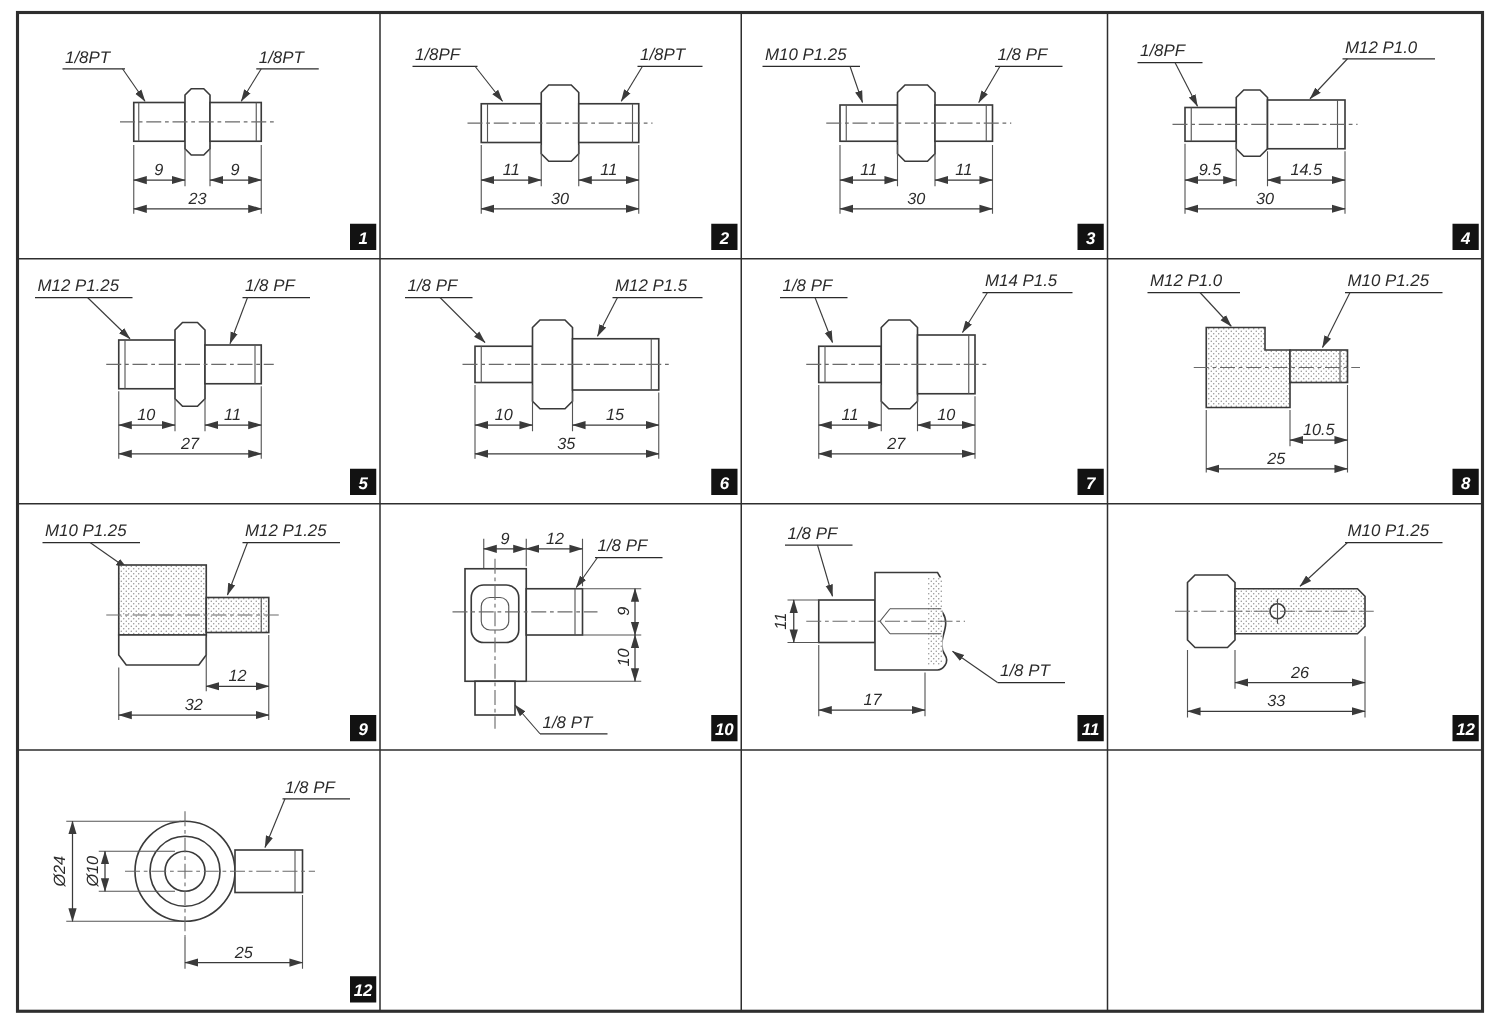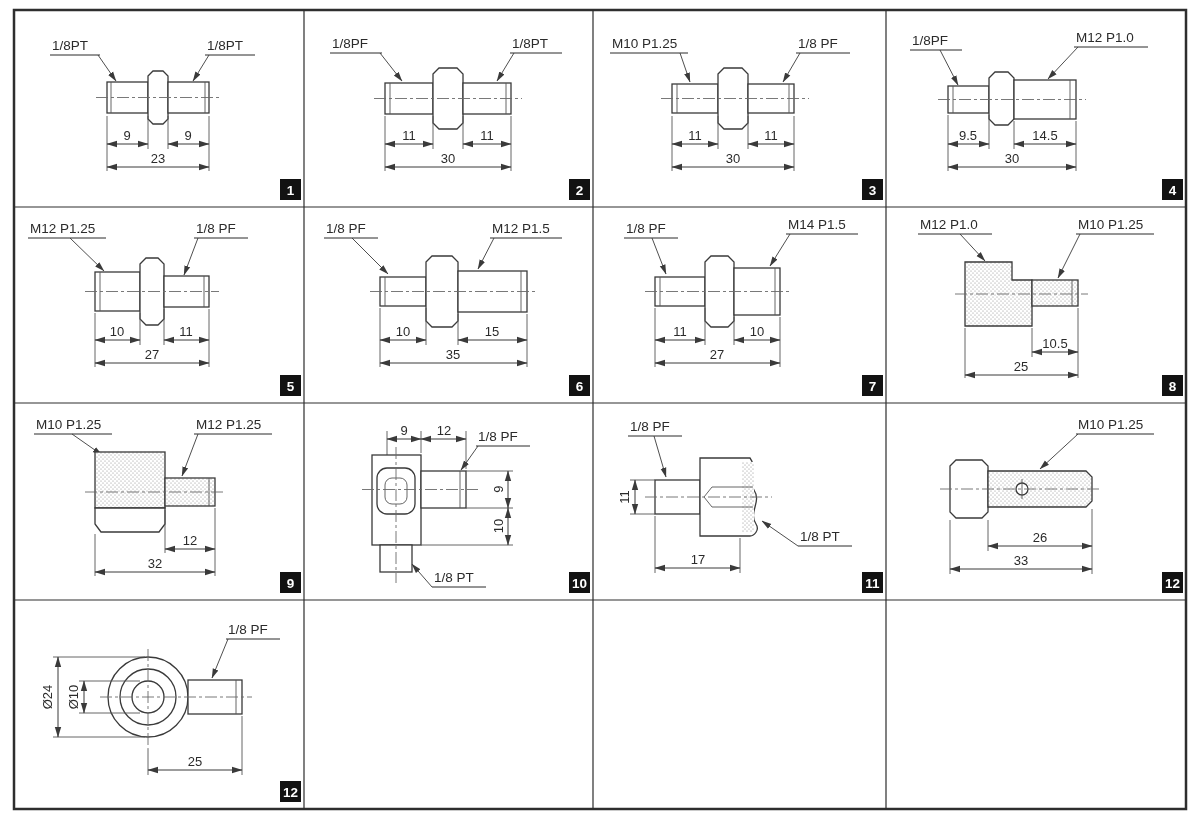--- a/index.html
+++ b/index.html
@@ -1,16 +1,16 @@
 <!DOCTYPE html>
 <html><head>
 <meta charset="utf-8">
 <style>
   html,body{margin:0;padding:0;background:#ffffff;}
-  .sheet{position:relative;width:1200px;height:819px;background:#ffffff;overflow:hidden;}
+  .sheet{position:relative;width:1200px;height:819px;background:#ffffff;overflow:hidden;font-style:italic;}
   svg text{font-family:"Liberation Sans","DejaVu Sans",sans-serif;fill:#2b2b2b;}
   .lbl{font-size:13.5px;}
   .dim{font-size:13px;}
   .badge-t{font-size:13.5px;font-weight:bold;fill:#ffffff;}
   .out{fill:#ffffff;stroke:#3a3a3a;stroke-width:1.3;}
   .outs{fill:url(#stip);stroke:#3a3a3a;stroke-width:1.3;}
   .thin{stroke:#555555;stroke-width:0.9;fill:none;}
   .diml{stroke:#3a3a3a;stroke-width:1;fill:none;}
   .cl{stroke:#6a6a6a;stroke-width:0.9;fill:none;stroke-dasharray:12 3 3 3;}
   .gridl{stroke:#2e2e2e;fill:none;}

